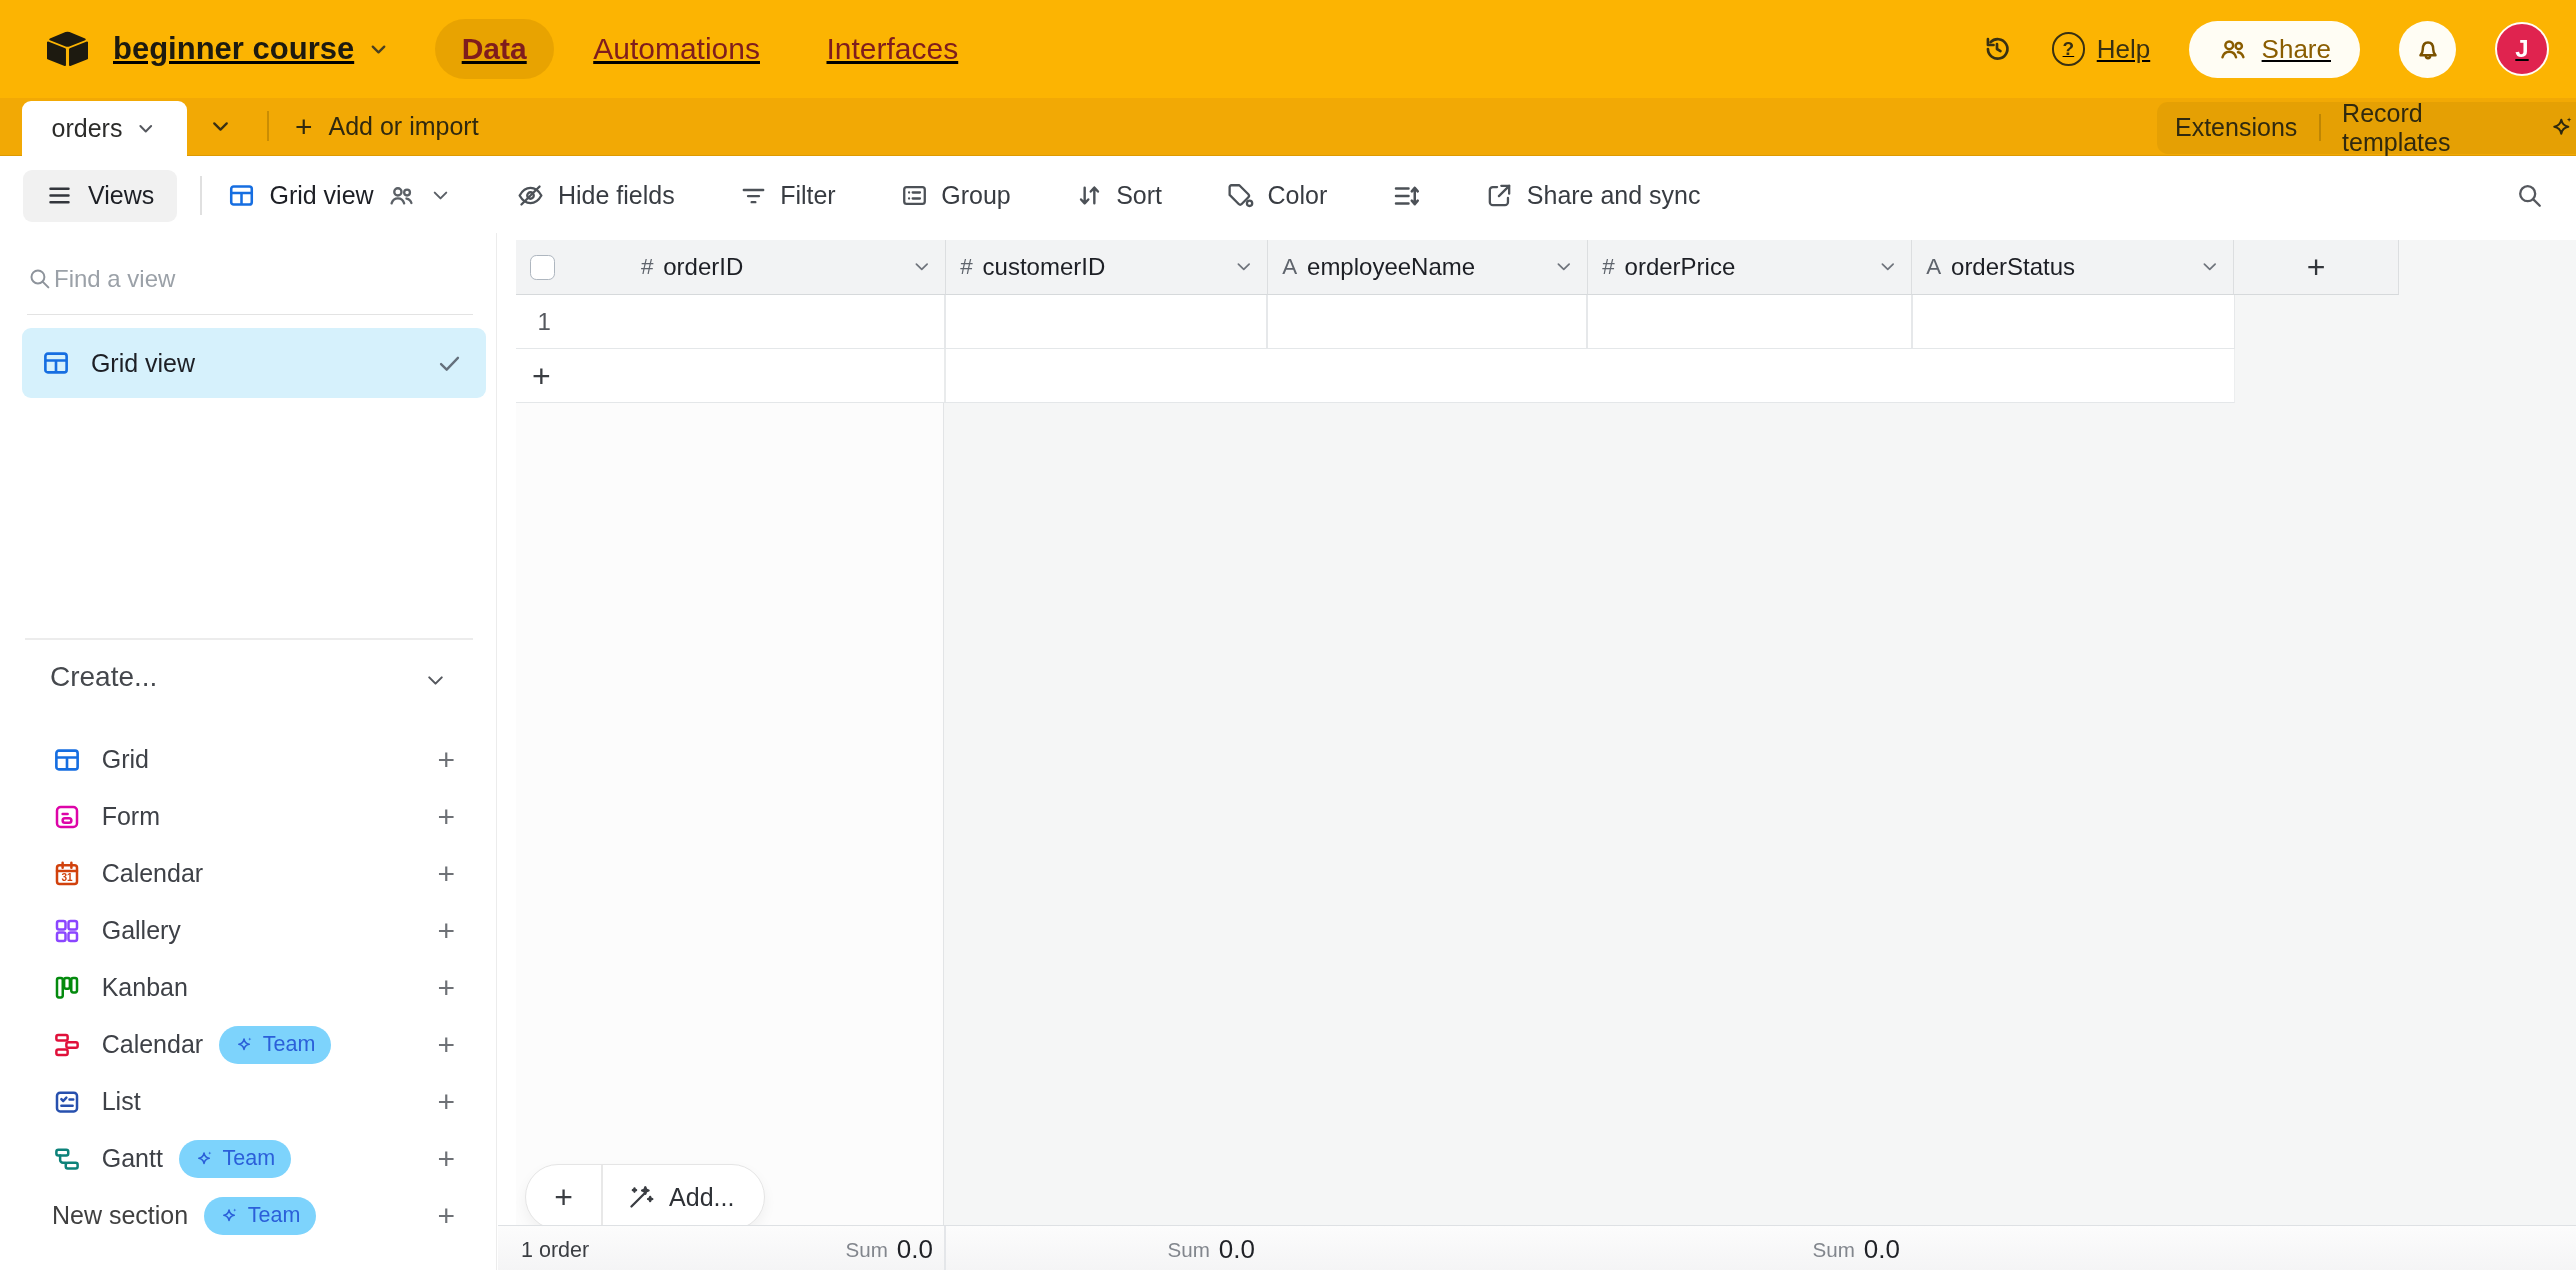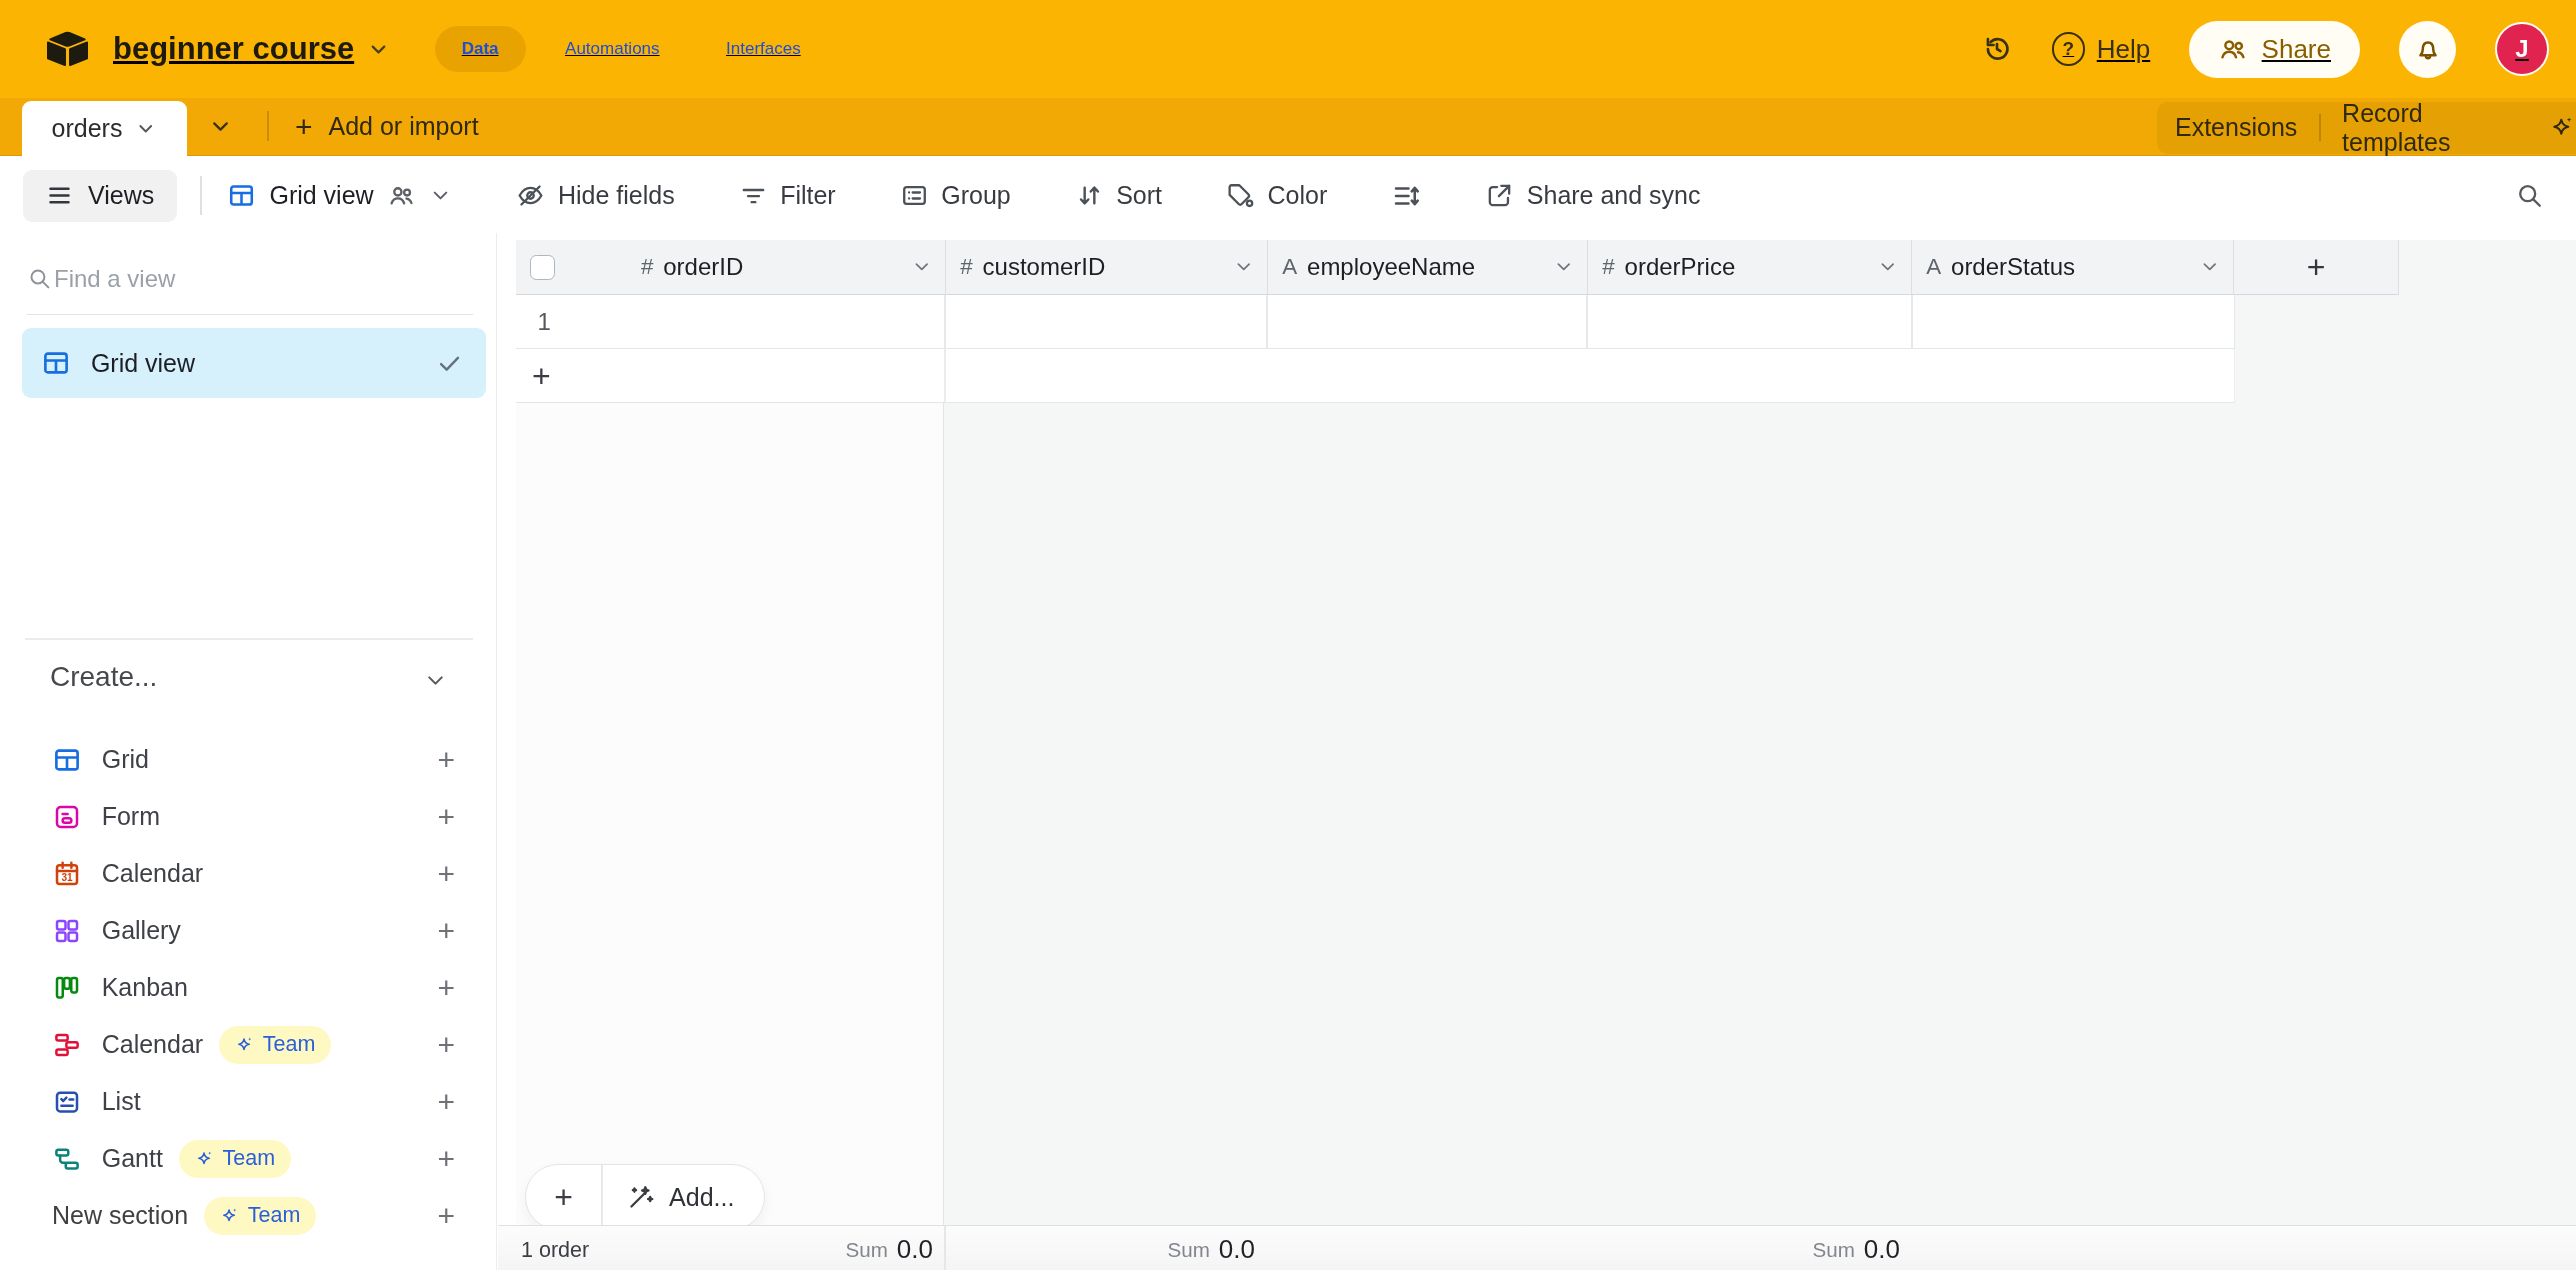--- a/index.html
+++ b/index.html
@@ -7,21 +7,21 @@
        font-family:"Liberation Sans",sans-serif;-webkit-font-smoothing:antialiased;}
   svg{display:block;}
 
   
   .topbar{position:absolute;left:0;top:0;width:100%;height:98px;background:#fcb402;
           display:flex;align-items:center;text-decoration:underline;}
   .logo{margin-left:47px;}
   .ws-title{margin-left:25px;font-size:31px;font-weight:700;color:#1d1a10;}
   .ws-caret{margin-left:12.5px;color:#45air;color:#4a4020;}
   .topnav{display:flex;align-items:center;margin-left:45px;gap:12.5px;}
-  .nav-item{font-size:17px;color:#1d4ed8;padding:13.4px 27px;border-radius:894px;}
+  .nav-item{font-size:30px;color:#7f1d1d;padding:13.4px 27px;border-radius:894px;}
   .nav-item.active{background:rgba(110,66,0,0.14);font-weight:700;}
   .topbar-right{margin-left:auto;margin-right:27px;display:flex;align-items:center;gap:39px;}
   .help{display:flex;align-items:center;gap:11.6px;font-size:26px;color:#383012;}
   .qmark{width:29.5px;height:29.5px;border:2.2px solid #383012;border-radius:50%;
          display:flex;align-items:center;justify-content:center;font-size:19px;font-weight:700;}
   .share-btn{height:57px;background:#fffdf4;border-radius:894px;padding:0 29px;
              display:flex;align-items:center;gap:13.4px;color:#8a5d00;font-size:26px;}
   .bell-btn{width:57px;height:57px;border-radius:50%;background:#fffdf4;color:#7a5200;
             display:flex;align-items:center;justify-content:center;}
   .avatar{width:50px;height:50px;border-radius:50%;background:#e0234f;border:2.7px solid #fffdf4;
@@ -68,21 +68,21 @@
   .view-selected .vlabel{margin-left:19.7px;font-size:25px;font-weight:500;color:#1d1f25;}
   .view-selected .check{margin-left:auto;margin-right:23px;color:#64707c;}
   .side-div{position:absolute;left:25px;right:23px;top:405px;height:1.8px;background:#ececec;}
   .create-heading{position:absolute;left:50px;top:428px;font-size:28px;color:#45484d;}
   .create-caret{position:absolute;right:48px;top:435px;color:#55585e;}
   .create-list{position:absolute;left:0;right:0;top:498px;}
   .create-item{height:57px;display:flex;align-items:center;padding-left:52px;padding-right:41px;}
   .ci-label{margin-left:19.7px;font-size:25px;color:#3e4147;}
   .ci-label.noicon{margin-left:0;font-weight:500;color:#404040;}
   .ci-plus{margin-left:auto;font-size:30px;font-weight:300;color:#6e7176;line-height:1;}
-  .team-badge{margin-left:16px;height:38px;padding:0 16px;border-radius:19.7px;background:#fef9c3;
+  .team-badge{margin-left:16px;height:38px;padding:0 16px;border-radius:19.7px;background:#7dd3fc;
               color:#2b5fd9;font-size:21.5px;font-weight:500;display:flex;align-items:center;gap:8px;}
 
   
   .grid-root{position:absolute;left:498px;top:231px;right:0;bottom:0;background:#f5f6f6;}
   .g-topwhite{position:absolute;left:0;right:0;top:0;height:9px;background:#fff;}
   .gutter{position:absolute;left:0;top:0;width:18px;height:994px;background:#fff;}
   .h-cell{position:absolute;top:9px;height:55px;background:#f2f3f4;border-right:1.8px solid #dcdee0;
           border-bottom:1.8px solid #d6d9db;display:flex;align-items:center;box-sizing:border-box;}
   .h-name{display:flex;align-items:center;gap:9.8px;}
   .h-glyph{font-size:22.4px;color:#5f646c;}

